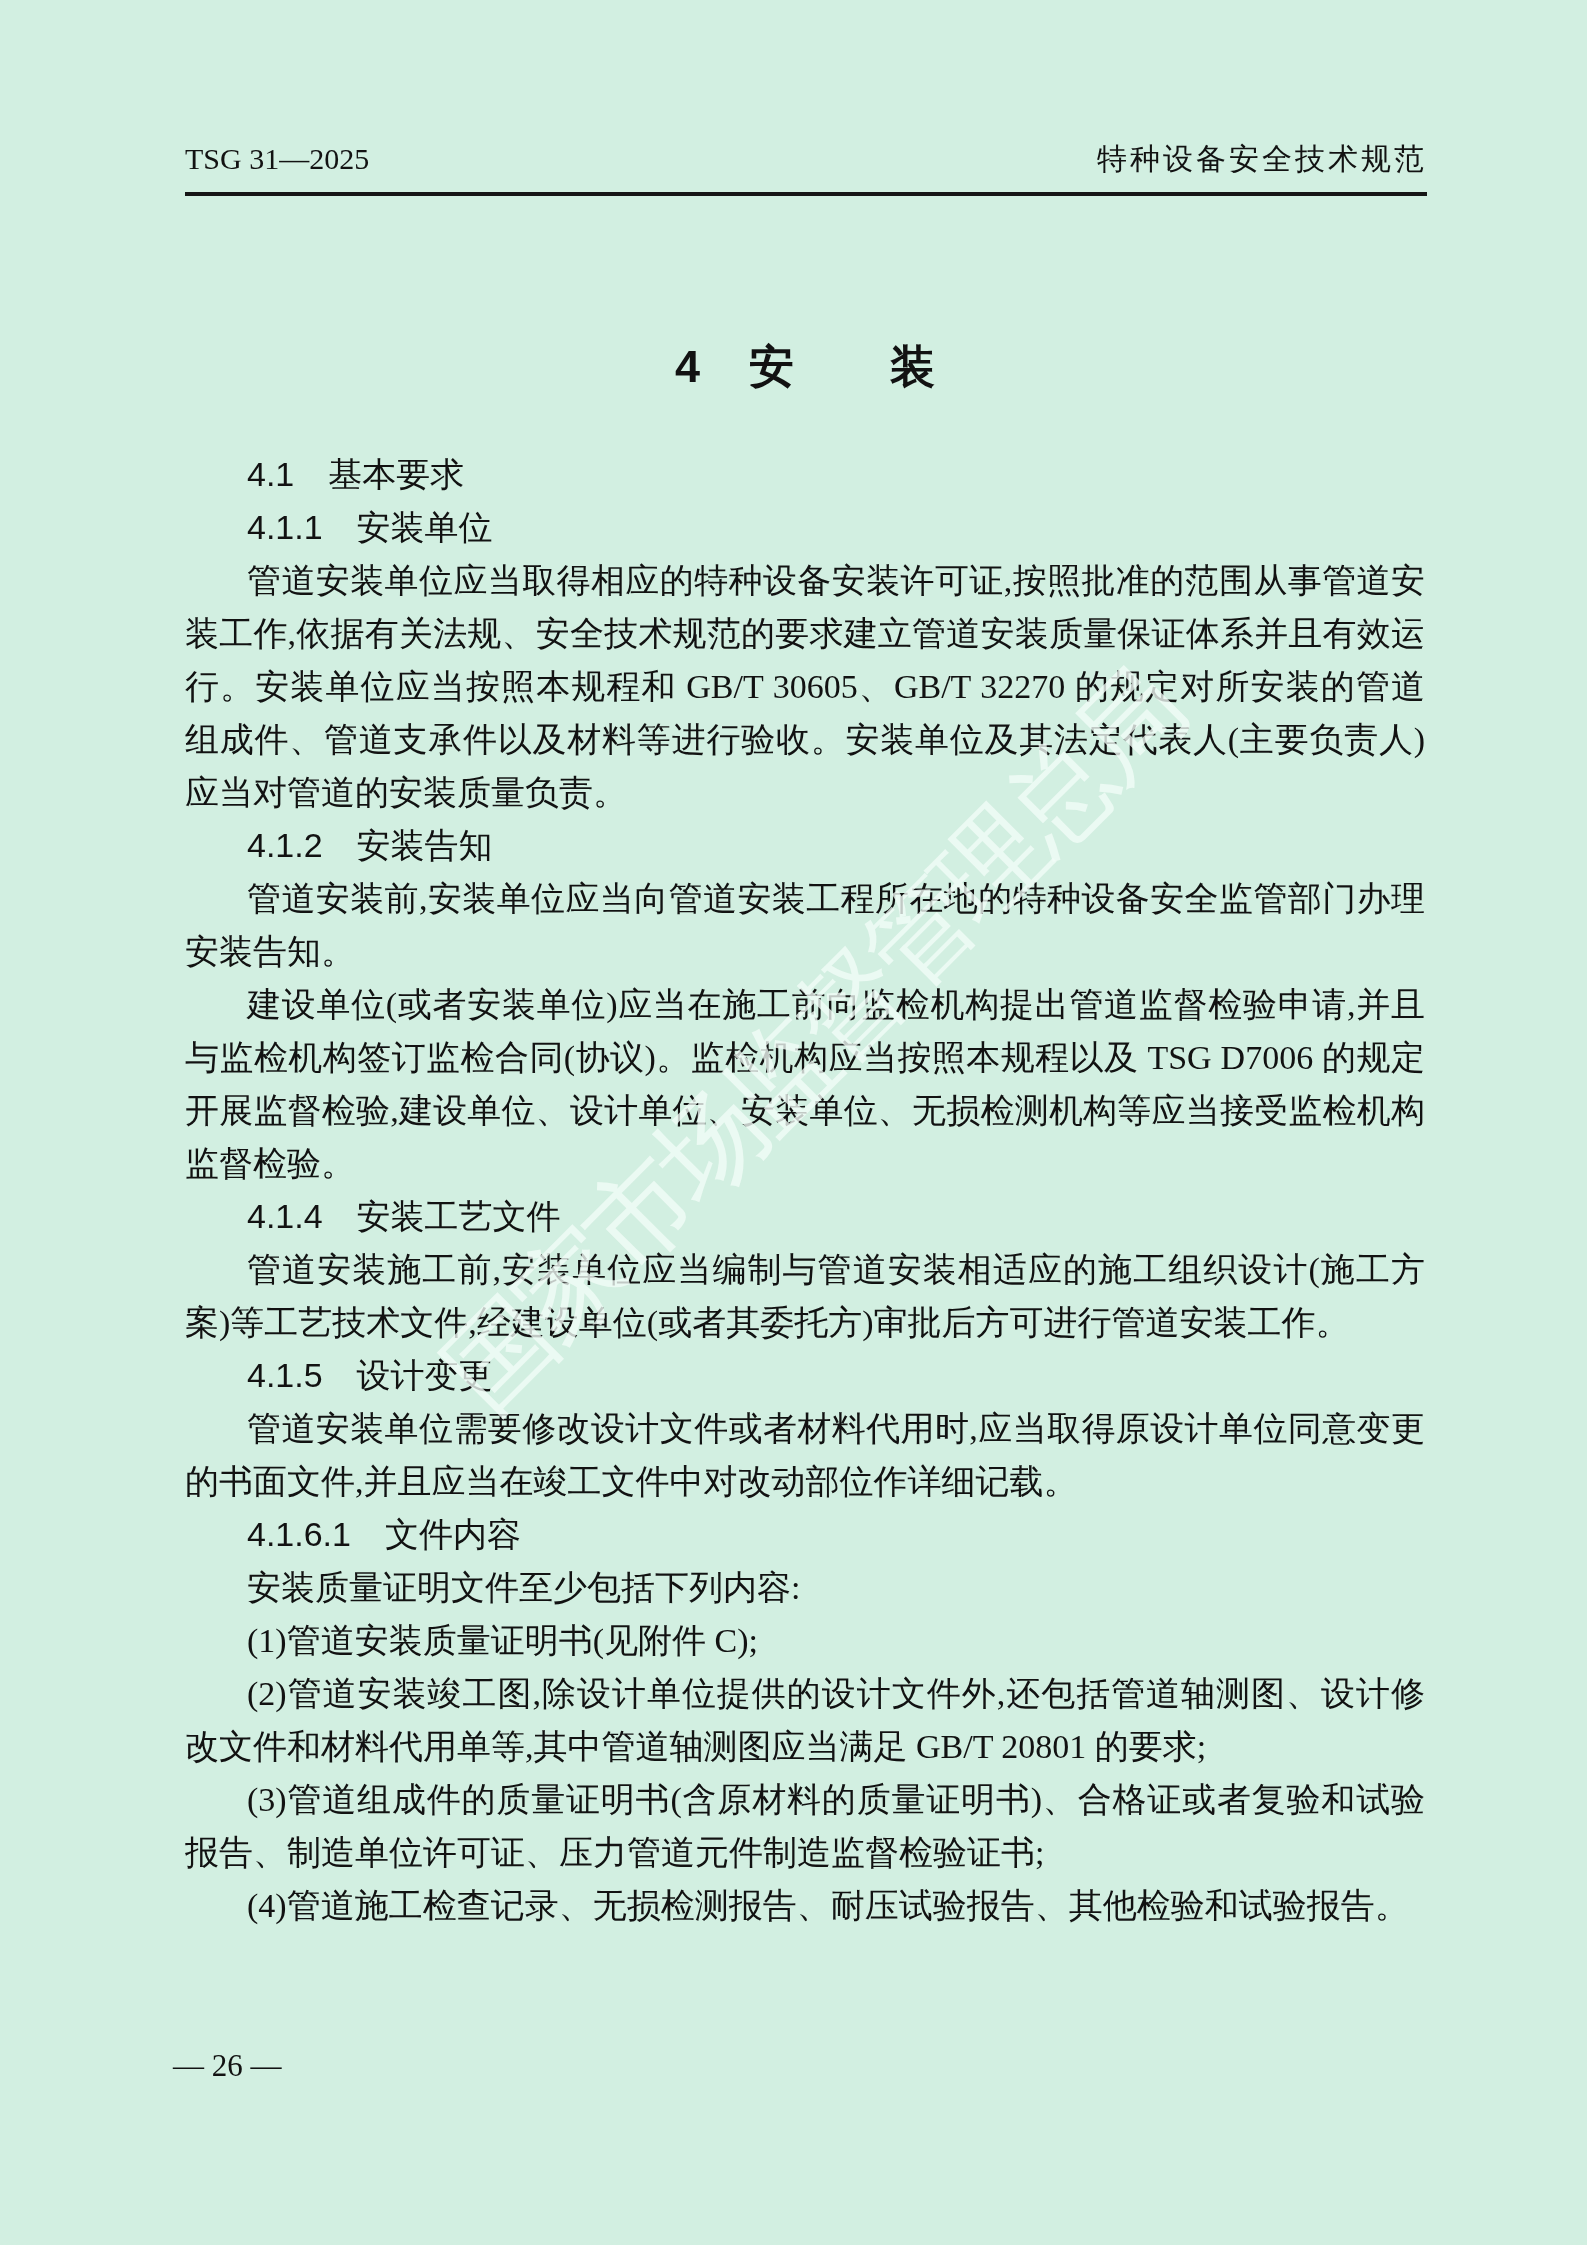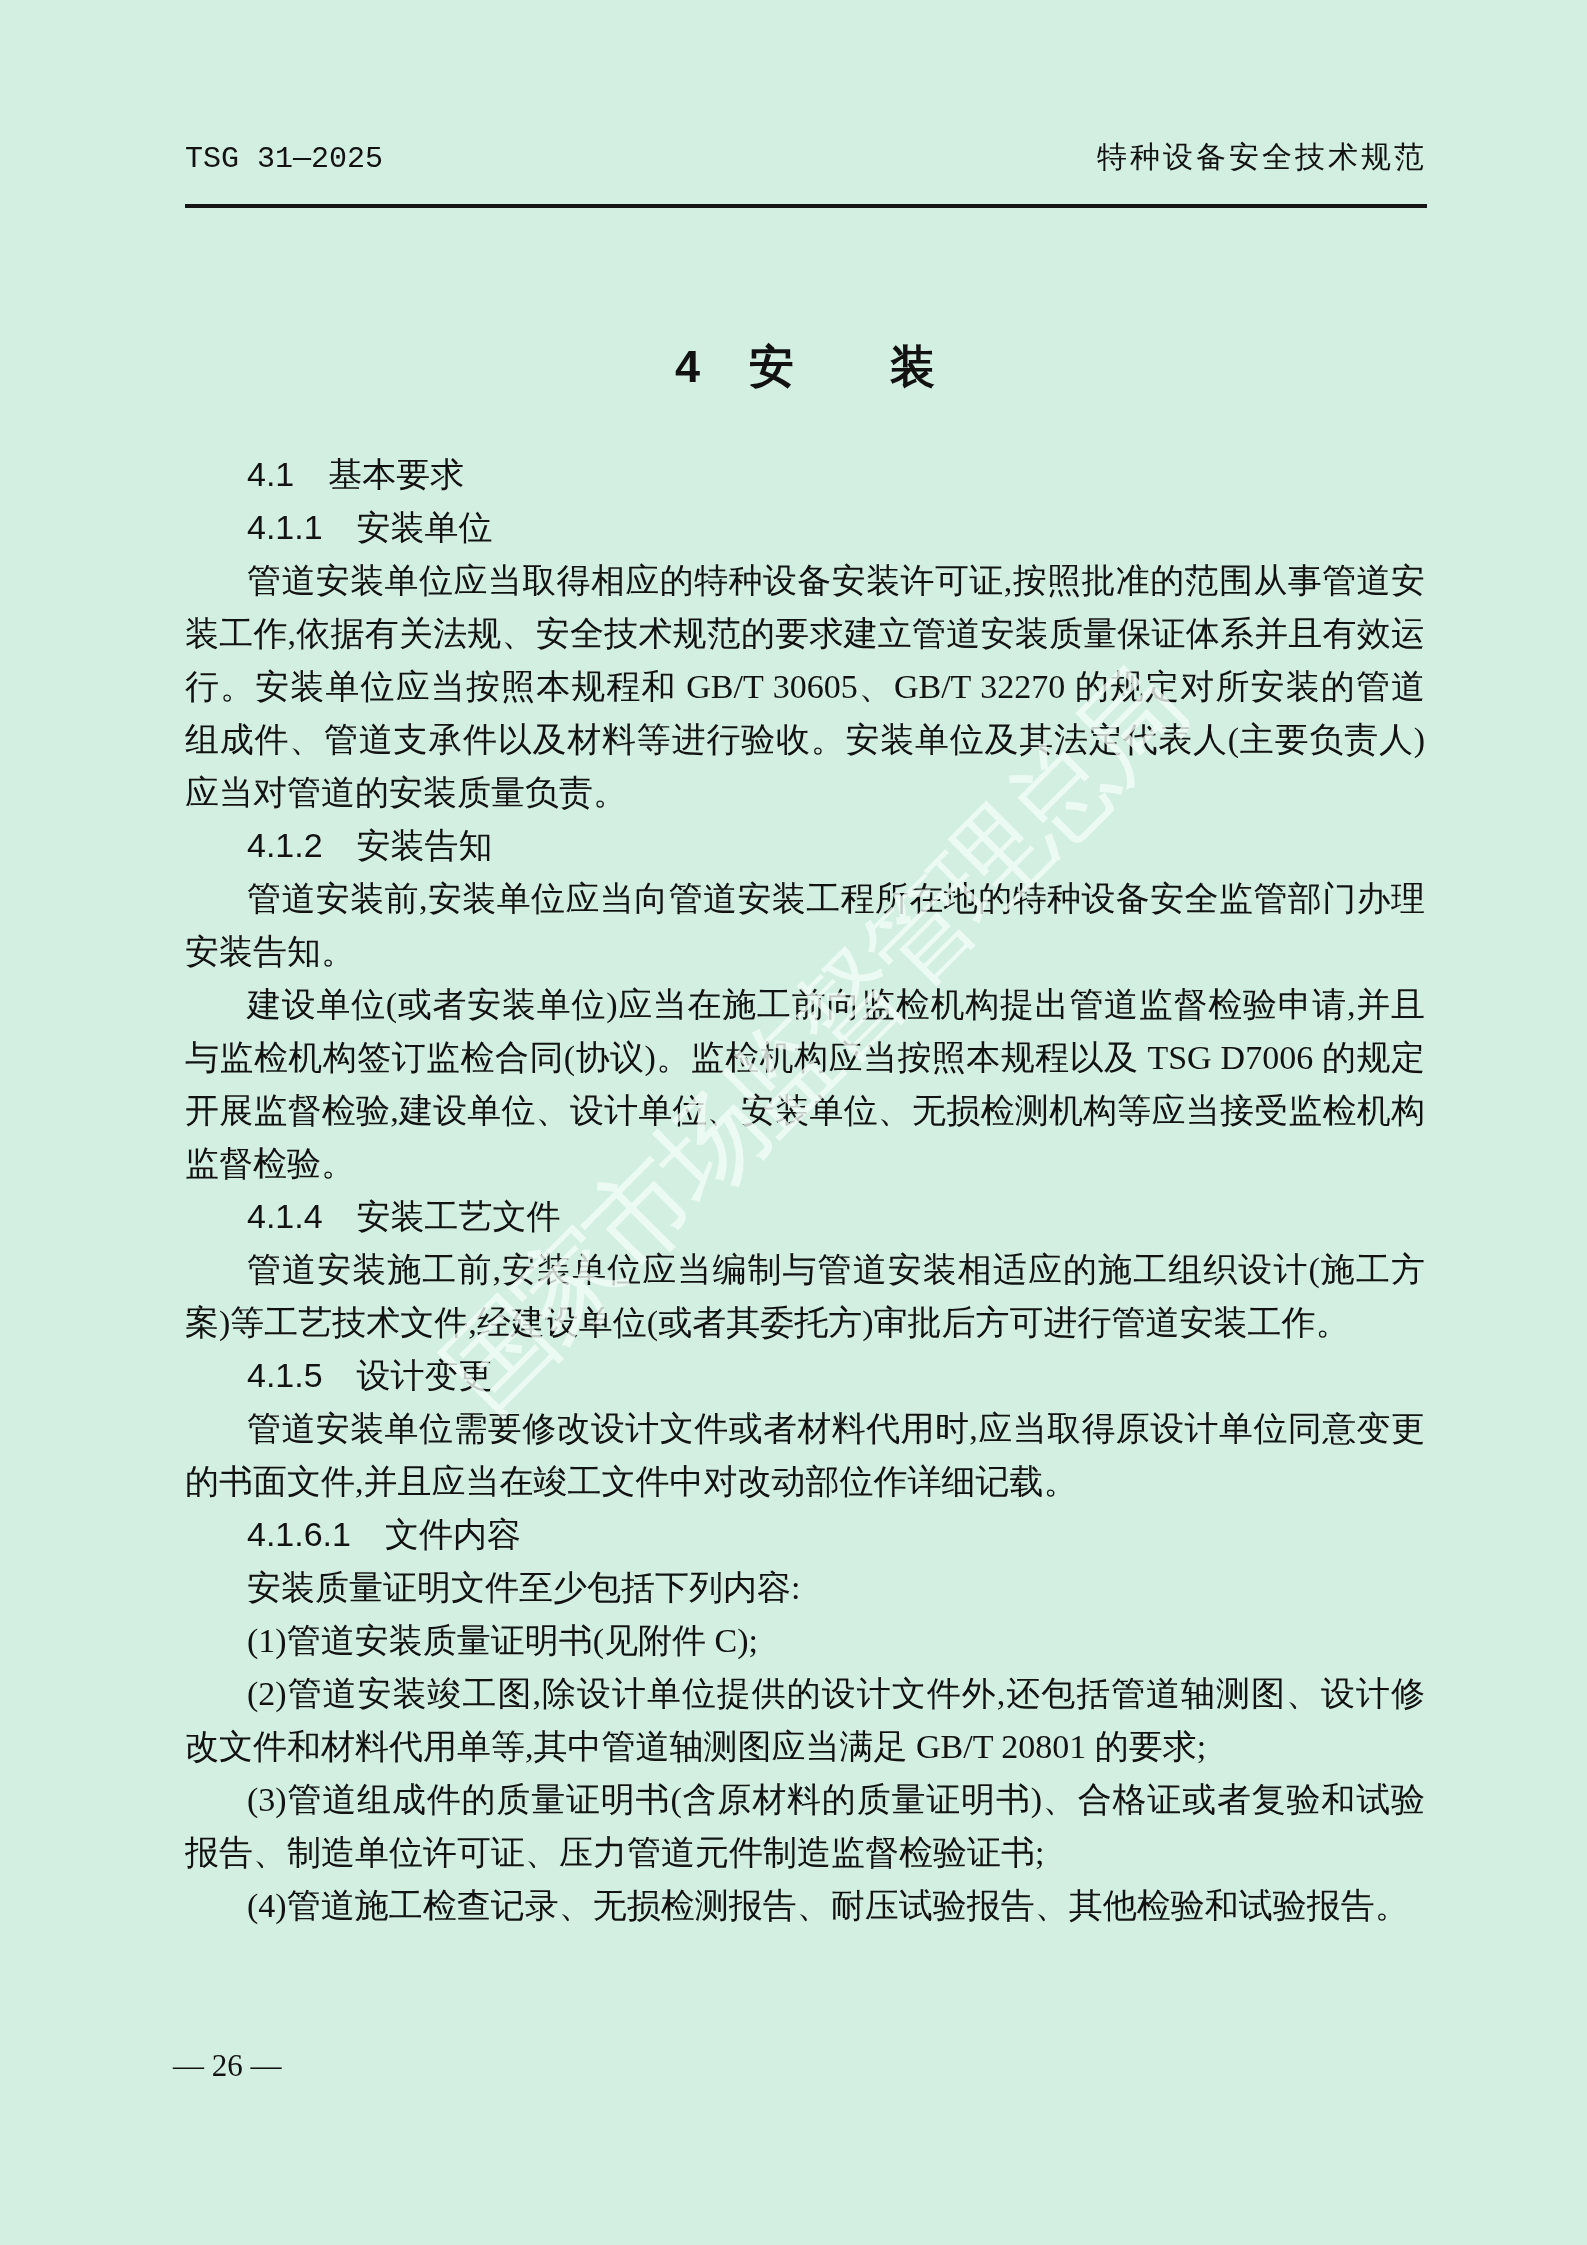--- a/index.html
+++ b/index.html
@@ -9,24 +9,24 @@
     position:relative;
     overflow:hidden;
     color:#121212;
     font-family:"Liberation Serif","DejaVu Serif",serif;
   }
   .page{position:absolute;inset:0;}
   
   .header{
     position:absolute;top:142px;left:185px;right:160px;
     display:flex;justify-content:space-between;align-items:flex-end;
-    font-family:Liberation Mono, monospace;
+    font-family:Liberation Serif, serif;
     font-size:30px;line-height:34px;
     border-bottom:4px solid #161616;
-    padding-bottom:28px;
+    padding-bottom:16px;
   }
   .header .right{letter-spacing:3px;text-align:center;}
   
   .chapter-title{
     position:absolute;top:338px;left:185px;right:160px;
     text-align:center;
     font-family:"Liberation Sans","DejaVu Sans",sans-serif;
     font-size:45px;line-height:58px;
     font-weight:700;
     letter-spacing:2px;

